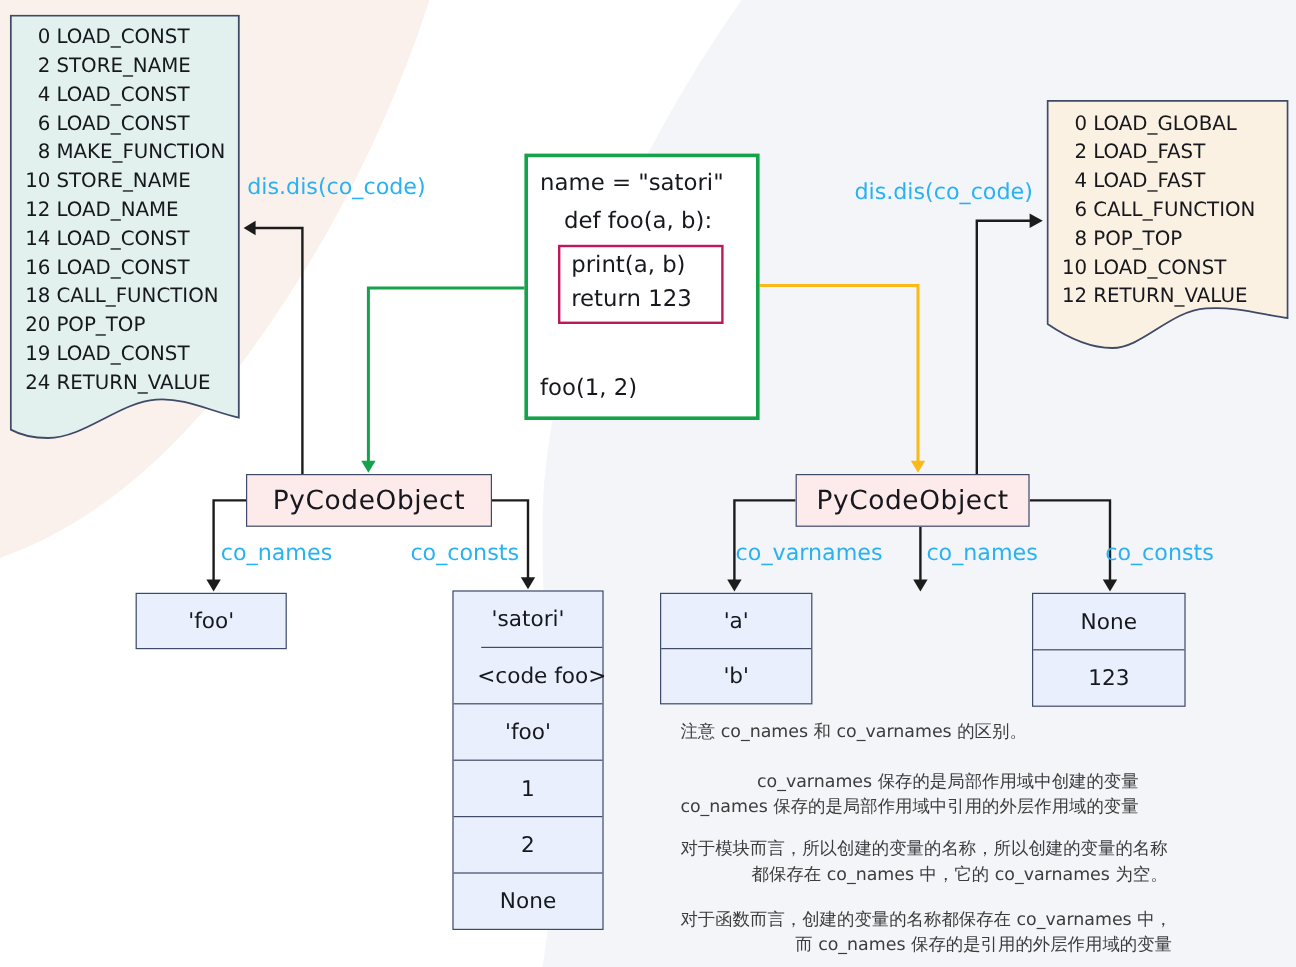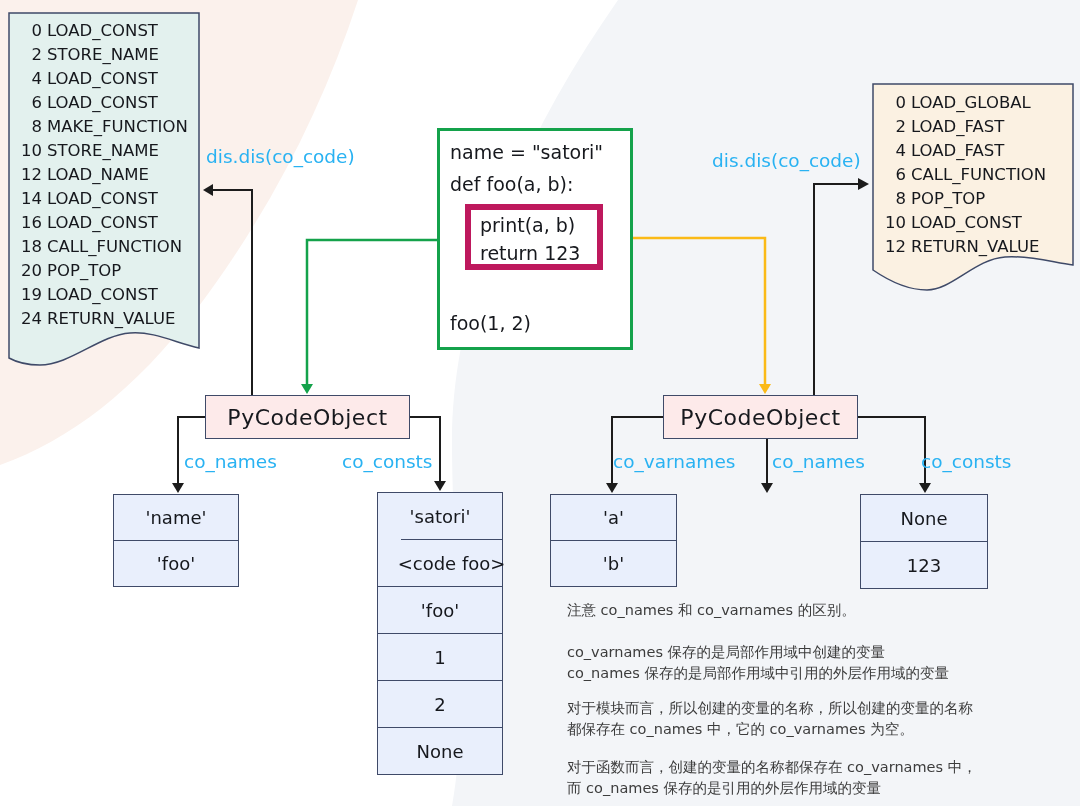--- a/index.html
+++ b/index.html
@@ -21,21 +21,21 @@
   .opline .num{flex:0 0 21px;width:21px;text-align:right;}
 
   
   .code-box{
     position:absolute;left:437px;top:128px;width:196px;height:222px;
     background:#ffffff;border:3px solid #14a24b;z-index:2;box-sizing:border-box;
   }
   .code-line{position:absolute;left:10px;font-size:19px;line-height:28px;white-space:nowrap;}
   .hl-box{
     position:absolute;left:25px;top:73px;width:138px;height:66px;
-    border:6px solid #be185d;box-sizing:border-box;padding:1px 0 0 9px;
+    border:2px solid #be185d;box-sizing:border-box;padding:1px 0 0 9px;
   }
   .hl-box .code-line{position:static;}
 
   
   .cyan-label{
     position:absolute;z-index:3;color:#29b2f2;font-size:18.5px;white-space:nowrap;
   }
 
   
   .pyc-box{
@@ -50,21 +50,21 @@
     position:absolute;z-index:2;background:#e9effc;
     border:1.5px solid #3f4a68;box-sizing:border-box;
   }
   .vcell{
     display:flex;align-items:center;justify-content:center;
     font-size:18px;border-top:1.5px solid #3f4a68;white-space:nowrap;
   }
   .vcell:first-child{border-top:none;}
 
   
-  .notes{position:absolute;left:567px;z-index:2;color:#3c3c3c;font-size:14.5px;}
+  .notes{position:absolute;left:567px;z-index:2;color:#3c3c3c;font-size:14.5px;text-align:right;}
   .note-line{line-height:21px;white-space:nowrap;}
 </style>
 </head>
 <body>
 
 <div class="canvas">
 
   <svg class="layer bg-layer" viewBox="0 0 1080 806">
     <path d="M618,0 C520,140 452,300 452,440 C452,580 472,690 452,806 L1080,806 L1080,0 Z" fill="#f3f5f8"></path>
     <path d="M0,0 L358,0 C322,110 268,215 196,310 C135,390 70,440 0,465 Z" fill="#fbf1ec"></path>
@@ -191,41 +191,40 @@
         </div>
       <div class="opline">
           <span class="num">12</span>
           <span class="op">RETURN_VALUE</span>
         </div>
     </div>
   </div>
 
   <div class="code-box">
     <div class="code-line" style="top:7px;">name = "satori"</div>
-    <div class="code-line" style="top:39px;">def foo(a, b):</div>
+    <div class="code-line" style="top:39px;margin-left:20px;">def foo(a, b):</div>
     <div class="hl-box">
       <div class="code-line">print(a, b)</div>
       <div class="code-line">return 123</div>
     </div>
     <div class="code-line" style="top:178px;">foo(1, 2)</div>
   </div>
 
   <div class="cyan-label" style="left:206px;top:146px;">dis.dis(co_code)</div>
   <div class="cyan-label" style="left:712px;top:150px;">dis.dis(co_code)</div>
   <div class="cyan-label" style="left:184px;top:451px;">co_names</div>
   <div class="cyan-label" style="left:342px;top:451px;">co_consts</div>
   <div class="cyan-label" style="left:613px;top:451px;">co_varnames</div>
   <div class="cyan-label" style="left:772px;top:451px;">co_names</div>
   <div class="cyan-label" style="left:921px;top:451px;">co_consts</div>
 
   <div class="pyc-box" style="left:205px;top:395px;width:205px;">PyCodeObject</div>
   <div class="pyc-box" style="left:663px;top:395px;width:195px;">PyCodeObject</div>
 
   <div class="vtable" style="left:113px;top:494px;width:126px;">
-    <div class="vcell" style="height:45px;">'name'</div>
     <div class="vcell" style="height:45px;">'foo'</div>
   </div>
 
   <div class="vtable" style="left:377px;top:492px;width:126px;">
     <div class="vcell" style="height:46px;">'satori'</div>
     <div class="vcell" style="height:46px;margin-left:23px;">&lt;code foo&gt;</div>
     <div class="vcell" style="height:46px;">'foo'</div>
     <div class="vcell" style="height:46px;">1</div>
     <div class="vcell" style="height:46px;">2</div>
     <div class="vcell" style="height:46px;">None</div>

